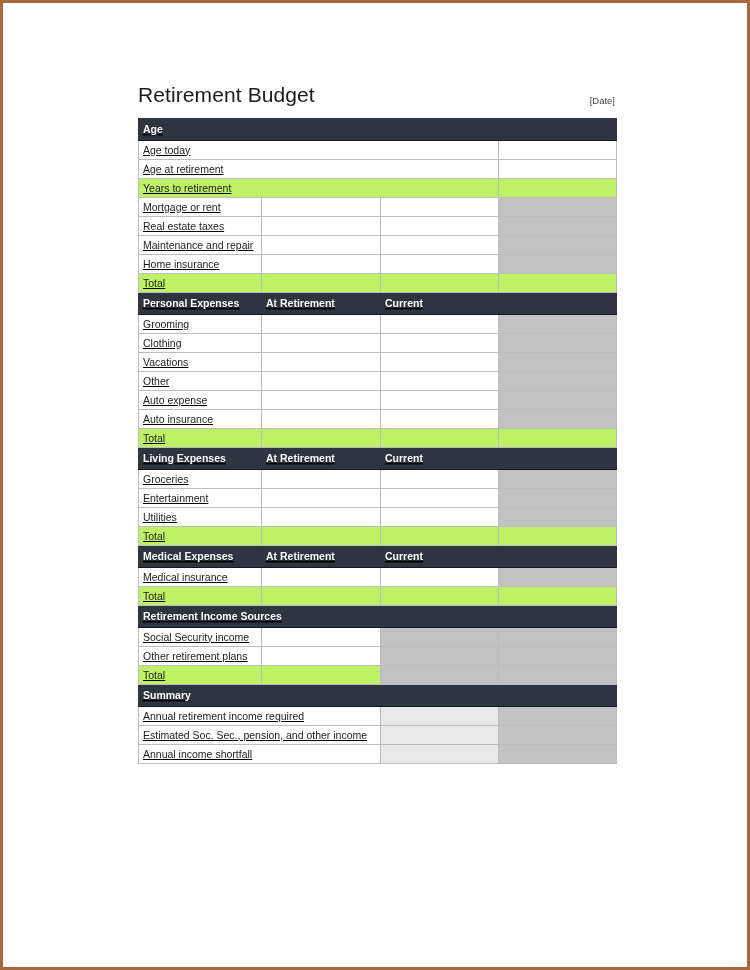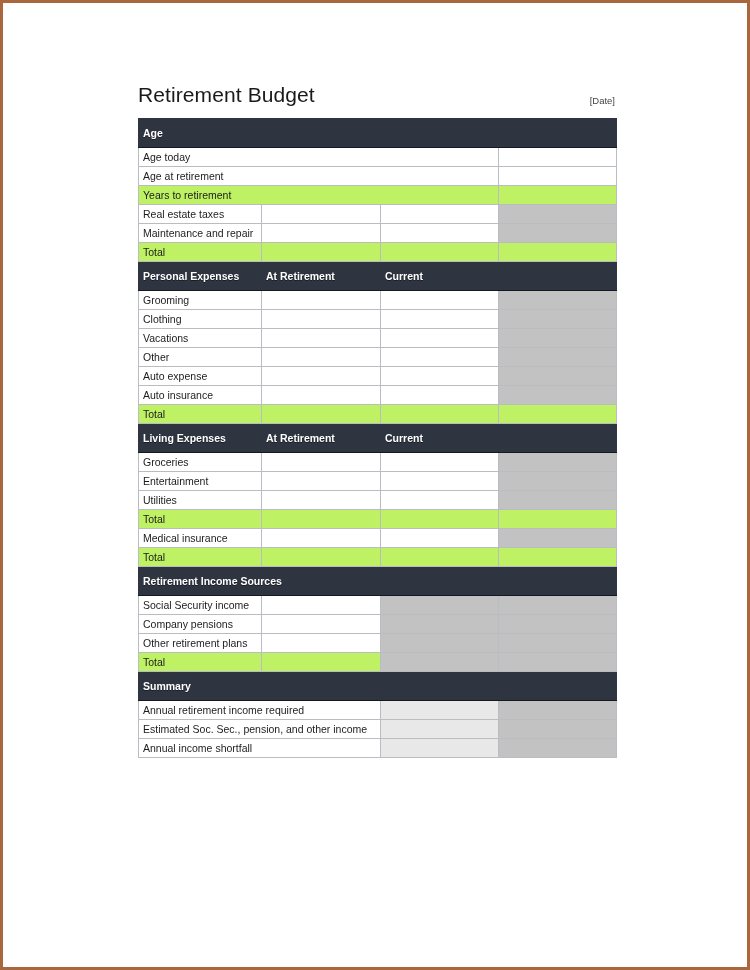--- a/index.html
+++ b/index.html
@@ -18,20 +18,21 @@
     background: #ffffff;
     border: 3px solid #a9673e;
     overflow: hidden;
   }
 
   .sheet {
     position: absolute;
     left: 135px;
     top: 78px;
     width: 478px;
+    text-decoration: underline;
   }
 
   
   .title-row {
     position: relative;
     height: 37px;
   }
   .doc-title {
     position: absolute;
     left: 0;
@@ -76,21 +77,21 @@
   }
 
   
   tr.section-head td {
     background: #2e3440;
     border: 1px solid #2e3440;
     border-bottom: 1px solid #15181f;
     color: #ffffff;
     font-weight: bold;
     font-size: 10.5px;
-    height: 29px;
+    height: 22px;
     text-shadow: 0 1px 0 rgba(0,0,0,0.45);
   }
   tr.section-head td.blank-head {
     color: transparent;
   }
 
   
   td.label      { background: #ffffff; }
   td.input      { background: #ffffff; }
   td.fill-dark  { background: #c2c2c2; border-color: #b0b0b0; }
@@ -129,27 +130,39 @@
           </tr>
           <tr class="table-row">
             <td class="label label-wide" colspan="3">Age at retirement</td>
             <td class="input"></td>
           </tr>
           <tr class="table-row total-row">
             <td class="label label-wide" colspan="3">Years to retirement</td>
             <td class="fill-light"></td>
           </tr>
           <tr class="table-row">
+            <td class="label">Mortgage or rent</td>
+            <td class="input"></td>
+            <td class="input"></td>
+            <td class="fill-dark"></td>
+          </tr>
+          <tr class="table-row">
             <td class="label">Real estate taxes</td>
             <td class="input"></td>
             <td class="input"></td>
             <td class="fill-dark"></td>
           </tr>
           <tr class="table-row">
             <td class="label">Maintenance and repair</td>
+            <td class="input"></td>
+            <td class="input"></td>
+            <td class="fill-dark"></td>
+          </tr>
+          <tr class="table-row">
+            <td class="label">Home insurance</td>
             <td class="input"></td>
             <td class="input"></td>
             <td class="fill-dark"></td>
           </tr>
           <tr class="table-row total-row">
             <td class="label">Total</td>
             <td class="fill-light"></td>
             <td class="fill-light"></td>
             <td class="fill-light"></td>
           </tr>
@@ -224,43 +237,43 @@
             <td class="input"></td>
             <td class="input"></td>
             <td class="fill-dark"></td>
           </tr>
           <tr class="table-row total-row">
             <td class="label">Total</td>
             <td class="fill-light"></td>
             <td class="fill-light"></td>
             <td class="fill-light"></td>
           </tr>
+          <tr class="section-head">
+            <td class="">Medical Expenses</td>
+            <td class="">At Retirement</td>
+            <td class="">Current</td>
+            <td class="blank-head"></td>
+          </tr>
           <tr class="table-row">
             <td class="label">Medical insurance</td>
             <td class="input"></td>
             <td class="input"></td>
             <td class="fill-dark"></td>
           </tr>
           <tr class="table-row total-row">
             <td class="label">Total</td>
             <td class="fill-light"></td>
             <td class="fill-light"></td>
             <td class="fill-light"></td>
           </tr>
           <tr class="section-head">
             <td class="" colspan="4">Retirement Income Sources</td>
           </tr>
           <tr class="table-row">
             <td class="label">Social Security income</td>
-            <td class="input"></td>
-            <td class="fill-dark"></td>
-            <td class="fill-dark"></td>
-          </tr>
-          <tr class="table-row">
-            <td class="label">Company pensions</td>
             <td class="input"></td>
             <td class="fill-dark"></td>
             <td class="fill-dark"></td>
           </tr>
           <tr class="table-row">
             <td class="label">Other retirement plans</td>
             <td class="input"></td>
             <td class="fill-dark"></td>
             <td class="fill-dark"></td>
           </tr>

